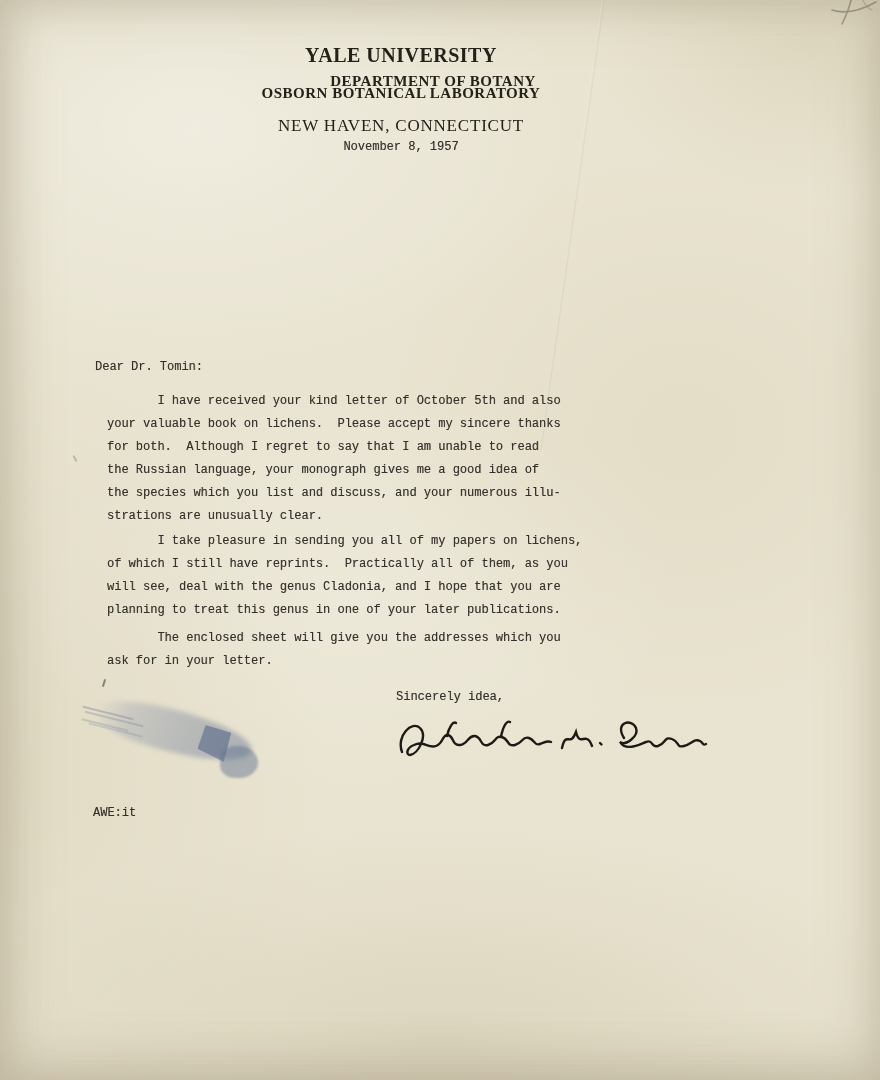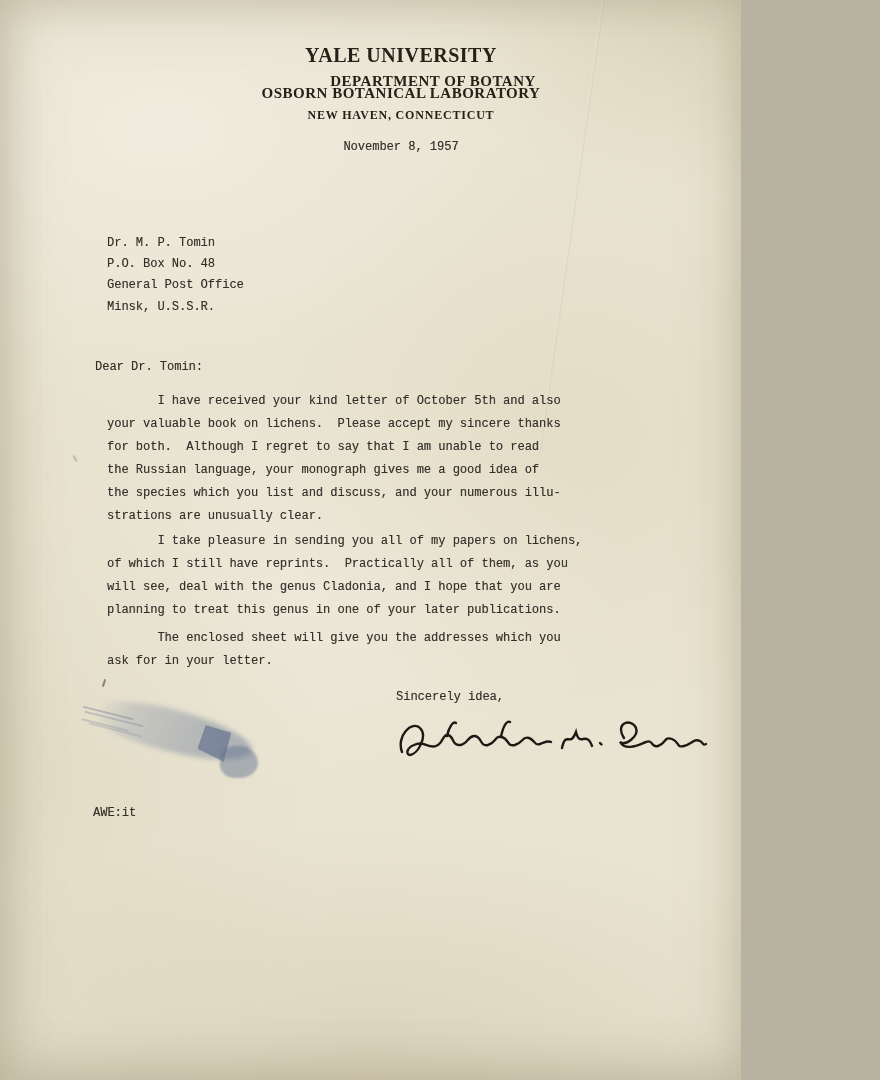--- a/index.html
+++ b/index.html
@@ -1,18 +1,18 @@
 <!DOCTYPE html>
 <html><head>
 <meta charset="utf-8">
 <style>
   html, body { margin: 0; padding: 0; background: #b8b2a0; }
   .page {
     position: relative;
-    width: 741px;
+    width: 880px;
     height: 1080px;
     overflow: hidden;
     background-color: #e9e4d1;
     background-image:
       radial-gradient(ellipse 600px 380px at 22% 12%, rgba(255,255,255,0.30), transparent 65%),
       radial-gradient(ellipse 520px 480px at 78% 40%, rgba(214,204,176,0.30), transparent 62%),
       radial-gradient(ellipse 740px 320px at 50% 97%, rgba(196,186,156,0.35), transparent 70%),
       radial-gradient(ellipse 320px 220px at 92% 4%, rgba(205,195,164,0.35), transparent 70%),
       radial-gradient(ellipse 420px 620px at 4% 72%, rgba(206,196,166,0.25), transparent 70%),
       radial-gradient(ellipse 500px 300px at 40% 55%, rgba(255,255,255,0.18), transparent 70%);
@@ -36,21 +36,21 @@
   .letterhead {
     position: absolute;
     left: 0; top: 0; width: 802px;
     text-align: center;
     color: #242118;
     font-family: "Liberation Serif", serif;
   }
   .lh1 { position: absolute; top: 44px;  width: 100%; font-size: 20px; letter-spacing: 0.5px; font-weight: 600; }
   .lh2 { position: absolute; top: 73px;  width: 100%; font-size: 15px; letter-spacing: 0.5px; font-weight: 600; padding-left: 32px; }
   .lh3 { position: absolute; top: 85px;  width: 100%; font-size: 15px; letter-spacing: 0.5px; font-weight: 600; }
-  .lh4 { position: absolute; top: 108px; width: 100%; font-size: 12px; letter-spacing: 0.8px; font-weight: 700; }
+  .lh4 { position: absolute; top: 116px; width: 100%; font-size: 17px; letter-spacing: 0.8px; font-weight: 400; }
   .type {
     position: absolute;
     color: #33302b;
     font-size: 12px;
     line-height: 23px;
     white-space: pre;
     text-shadow: 0.3px 0.3px 0 rgba(40,38,33,0.40);
   }
   .dateline { top: 136px; left: 0; width: 802px; text-align: center; }
   .recipient { left: 107px; top: 233px; line-height: 21.2px; }
@@ -116,24 +116,20 @@
 
   <div class="letterhead">
     <div class="lh1">YALE UNIVERSITY</div>
     <div class="lh2">DEPARTMENT OF BOTANY</div>
     <div class="lh3">OSBORN BOTANICAL LABORATORY</div>
     <div class="lh4">NEW HAVEN, CONNECTICUT</div>
   </div>
 
   <div class="type dateline">November 8, 1957</div>
 
-  <div class="type recipient">Dr. M. P. Tomin
-P.O. Box No. 48
-General Post Office
-Minsk, U.S.S.R.</div>
 
   <div class="type salutation">Dear Dr. Tomin:</div>
 
   <div class="type para1">       I have received your kind letter of October 5th and also
 your valuable book on lichens.  Please accept my sincere thanks
 for both.  Although I regret to say that I am unable to read
 the Russian language, your monograph gives me a good idea of
 the species which you list and discuss, and your numerous illu-
 strations are unusually clear.</div>
   <div class="type para3">       The enclosed sheet will give you the addresses which you

